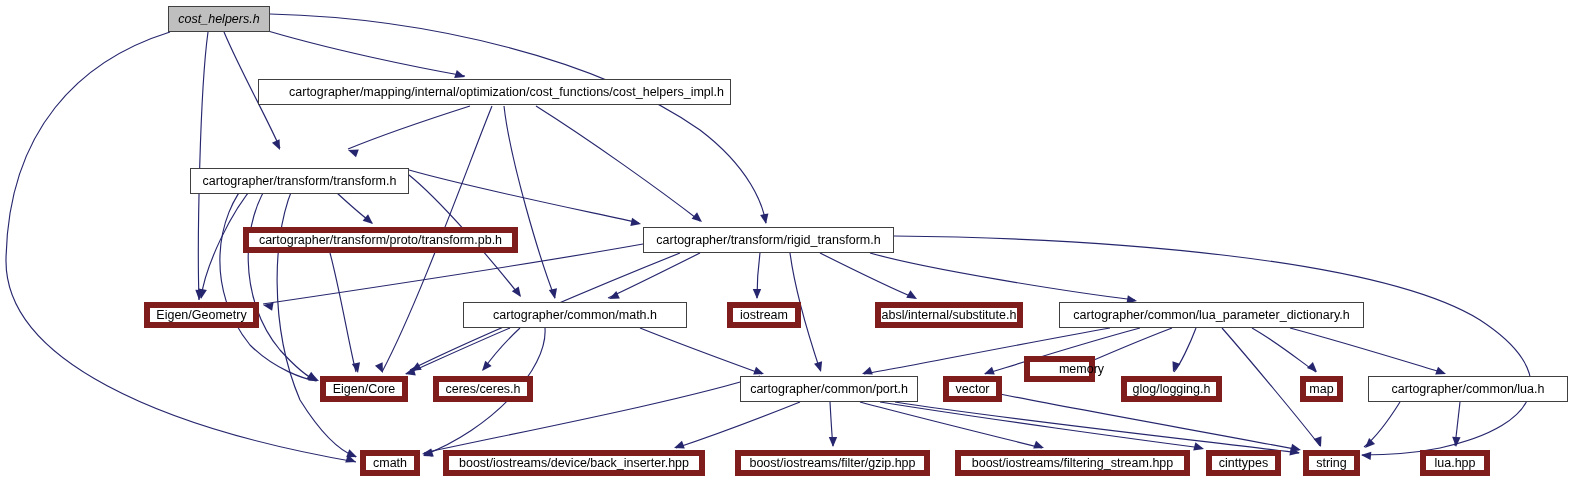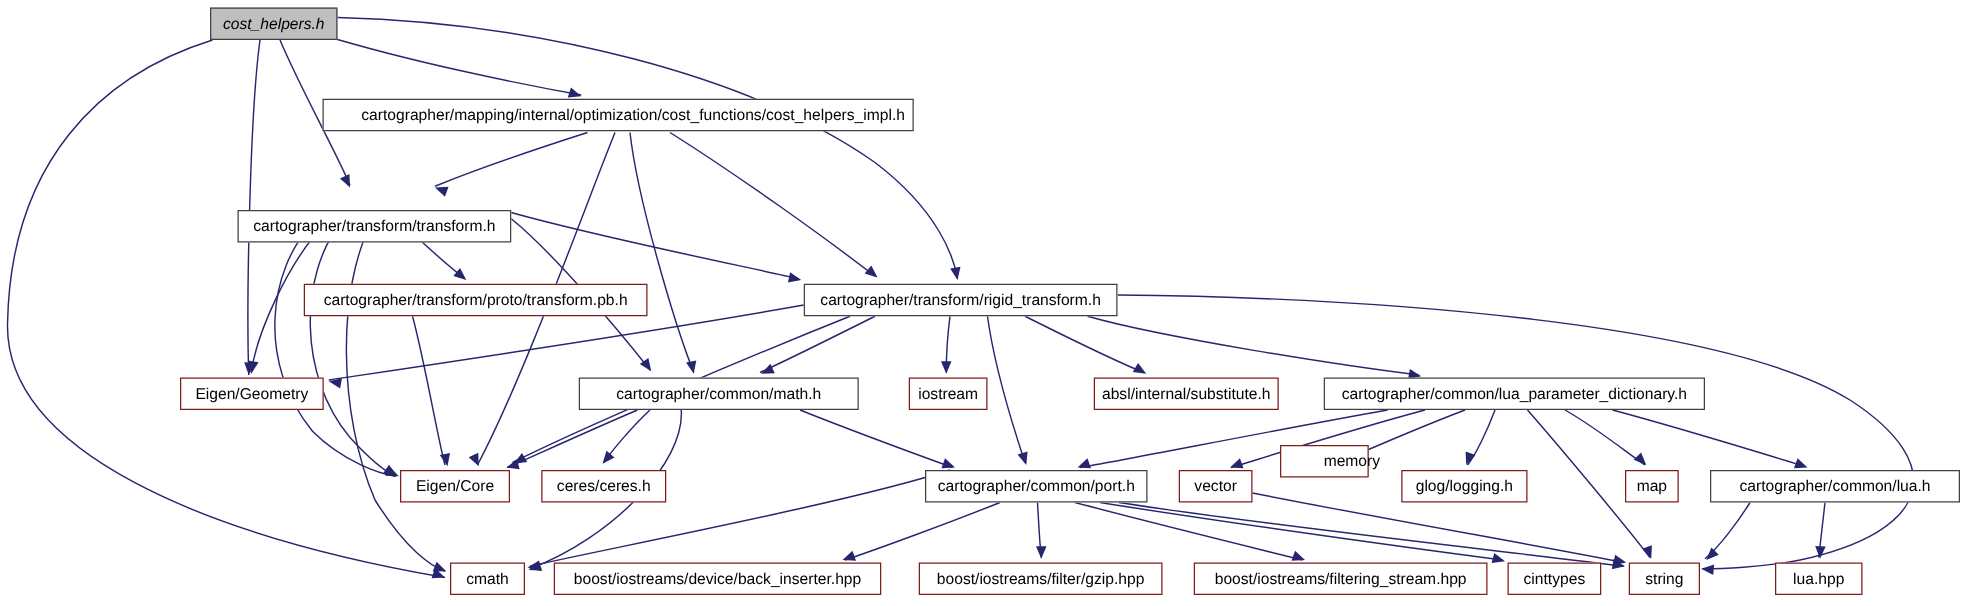--- a/index.html
+++ b/index.html
@@ -1,20 +1,20 @@
 <!DOCTYPE html>
 <html><head>
 <meta charset="utf-8">
 <style>
   html,body{margin:0;padding:0;background:#ffffff;}
   #graph-root{position:relative;width:1579px;height:485px;background:#ffffff;
     font-family:"Liberation Sans", sans-serif;overflow:hidden;}
   svg#edges{position:absolute;left:0;top:0;width:1579px;height:485px;}
   .node{position:absolute;box-sizing:border-box;display:flex;align-items:center;
-    justify-content:center;background:#ffffff;border:1px solid #7f1d1d;
+    justify-content:center;background:#ffffff;border:6px solid #7f1d1d;
     font-size:12.5px;color:#000000;white-space:nowrap;height:26px;letter-spacing:0px;}
   .node.hl{border:1.6px solid #404040;}
   .node.root{background:#bfbfbf;border:1.6px solid #404040;}
   .edge{fill:none;stroke:#26266e;stroke-width:1.15px;}
   .arrowhead{fill:#26266e;stroke:none;}
 </style>
 </head>
 <body>
 
 <div id="graph-root">
@@ -125,21 +125,21 @@
       </div>
       <div class="node hl" style="left: 643px; top: 227px; width: 251px;">
         <span>cartographer/transform/rigid_transform.h</span>
       </div>
       <div class="node" style="left: 144px; top: 302px; width: 115px;">
         <span>Eigen/Geometry</span>
       </div>
       <div class="node hl" style="left: 463px; top: 302px; width: 224px;">
         <span>cartographer/common/math.h</span>
       </div>
-      <div class="node" style="left: 727px; top: 302px; width: 63px;">
+      <div class="node" style="left: 727px; top: 302px; width: 74px;">
         <span>iostream</span>
       </div>
       <div class="node" style="left: 875px; top: 302px; width: 148px;">
         <span>absl/internal/substitute.h</span>
       </div>
       <div class="node hl" style="left: 1059px; top: 302px; width: 305px;">
         <span>cartographer/common/lua_parameter_dictionary.h</span>
       </div>
       <div class="node" style="left: 320px; top: 376px; width: 88px;">
         <span>Eigen/Core</span>

